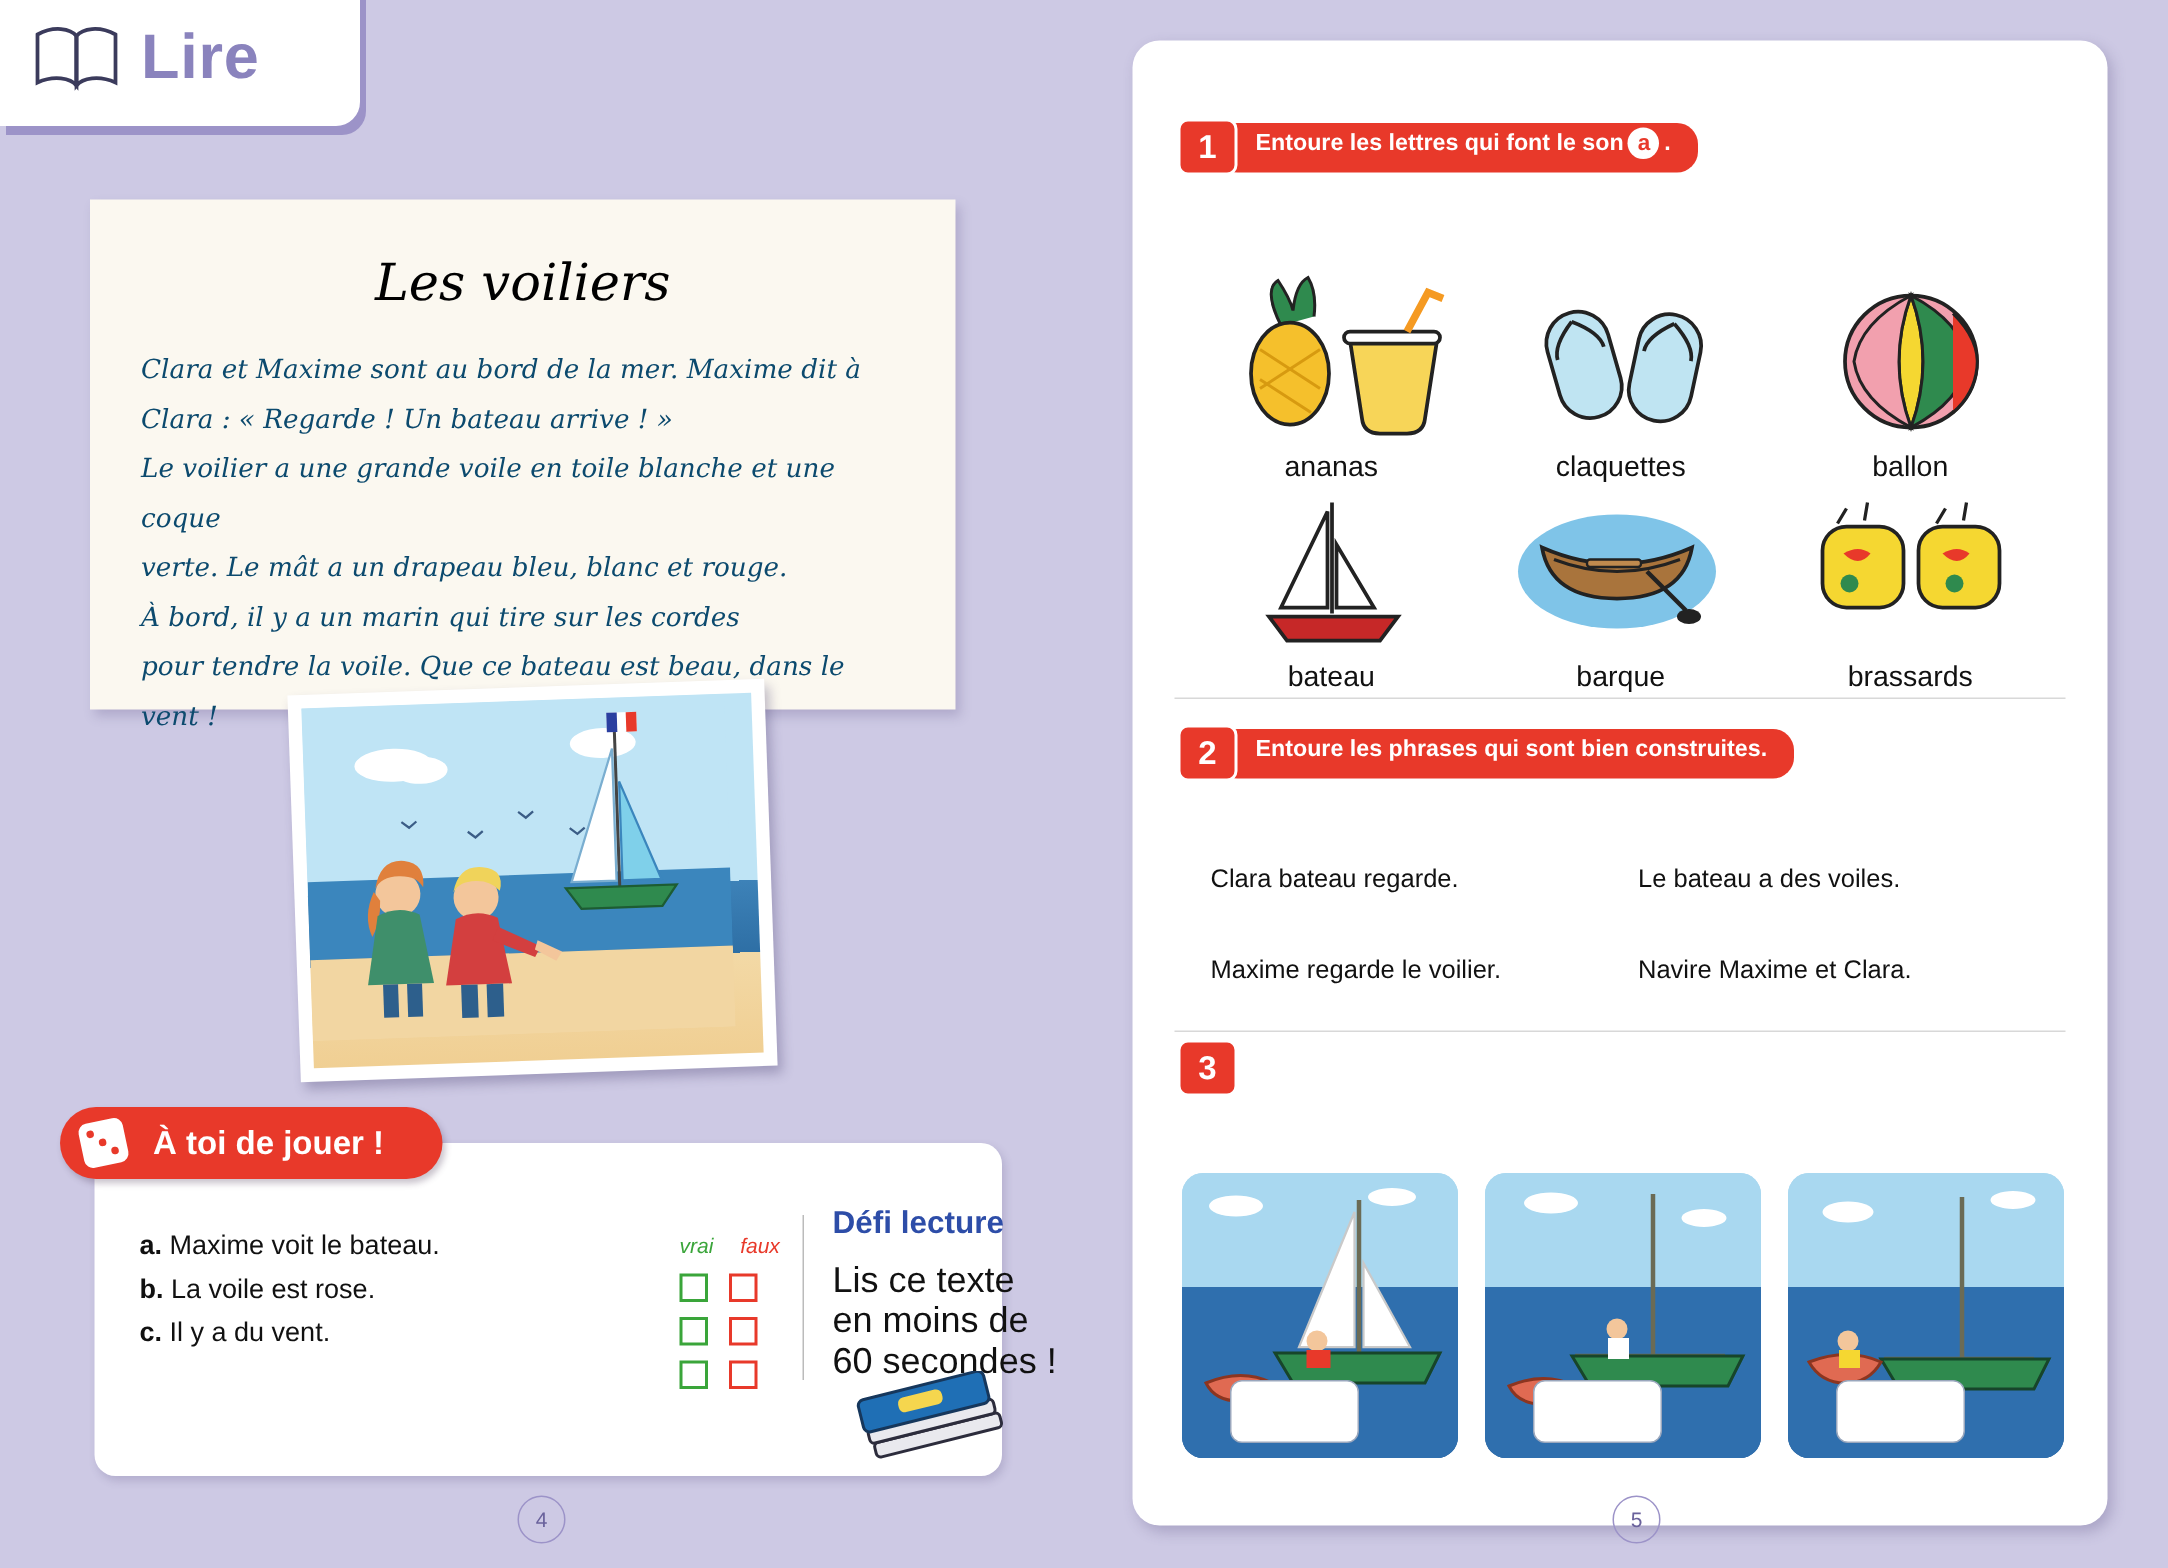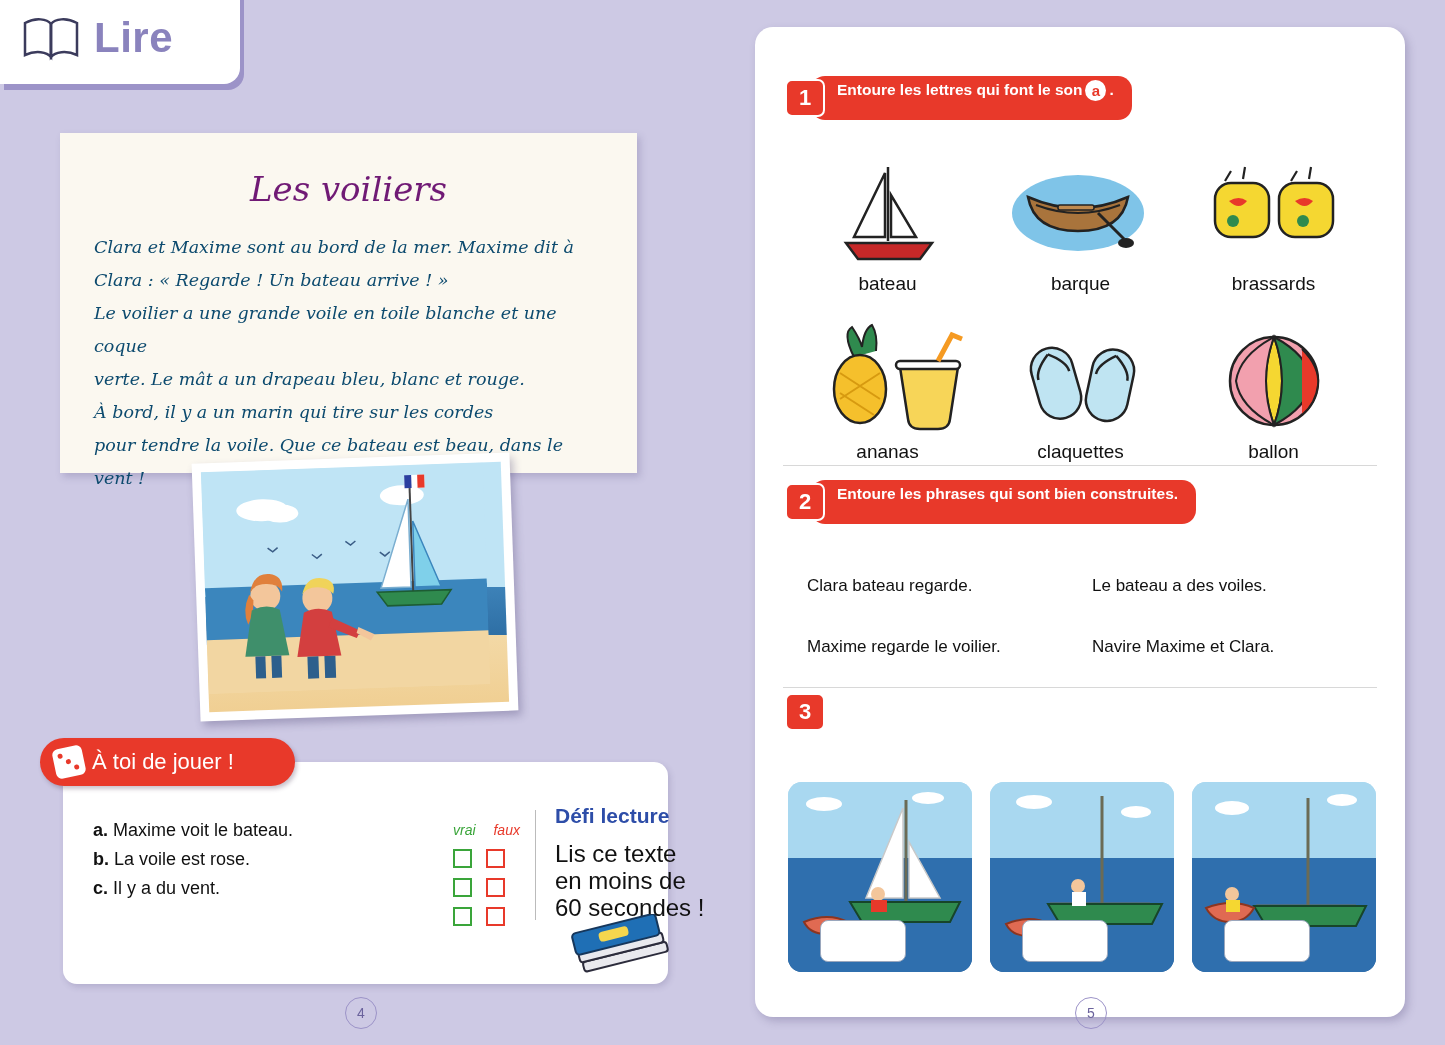--- a/index.html
+++ b/index.html
@@ -30,21 +30,21 @@
     letter-spacing:0.5px;
   }
   
   #text-card{
     position:absolute;left:60px;top:133px;width:577px;height:340px;
     background:#fbf8f0;
     box-shadow:3px 4px 7px rgba(90,80,130,.25);
   }
   #text-card .story-title{
     text-align:center;font-family:"DejaVu Serif",serif;
-    font-style:italic;color:#701a75;font-size:34px;
+    font-style:italic;color:#000000;font-size:34px;
     margin-top:36px;
   }
   #text-card .story-body{
     margin:22px 34px 0 34px;color:#0c4a6e;
     font-family:"DejaVu Serif",serif;font-style:italic;
     font-size:17.5px;line-height:33px;
   }
   
   #photo{
     position:absolute;left:196px;top:458px;width:300px;height:240px;
@@ -62,21 +62,21 @@
     background:#e8392a;border-radius:24px;
     display:flex;align-items:center;
     box-shadow:2px 3px 4px rgba(80,60,90,.3);
     z-index:5;
   }
   #banner .dice{
     width:30px;height:30px;background:#fff;border-radius:6px;
     margin-left:14px;position:relative;transform:rotate(-12deg);
   }
   #banner .dice i{position:absolute;width:5px;height:5px;background:#e8392a;border-radius:50%;}
-  #banner .btxt{color:#fff;font-size:22px;font-weight:normal;margin-left:8px;}
+  #banner .btxt{color:#fff;font-size:22px;font-weight:bold;margin-left:18px;}
   #game-card{
     position:absolute;left:63px;top:762px;width:605px;height:222px;
     background:#fff;border-radius:14px;
     box-shadow:2px 3px 6px rgba(80,70,120,.2);
   }
   #game-card .col-left{position:absolute;left:30px;top:42px;width:380px;}
   #game-card h3{margin:0;color:#2d4da8;font-size:21px;font-weight:bold;}
   #game-card ol{margin:12px 0 0 0;padding:0;list-style:none;}
   #game-card ol li{font-size:18px;color:#111;line-height:29px;}
   #game-card ol li b{color:#111;}
@@ -106,21 +106,21 @@
   .ex-head{position:absolute;display:flex;align-items:center;height:34px;}
   .ex-num{
     width:36px;height:34px;background:#e8392a;border-radius:7px;
     color:#fff;font-size:22px;font-weight:bold;
     display:flex;align-items:center;justify-content:center;z-index:2;
     border:2px solid #fff;
   }
   .ex-label{
     height:28px;background:#e8392a;border-radius:14px;color:#fff;
     font-size:15.5px;font-weight:bold;display:flex;align-items:center;
-    padding:0 18px 16px 26px;margin-left:-14px;
+    padding:0 18px 5px 26px;margin-left:-14px;
   }
   .ex-label .sound{
     display:inline-flex;align-items:center;justify-content:center;
     width:21px;height:21px;border-radius:50%;background:#fff;color:#e8392a;
     font-size:15px;font-weight:bold;margin:0 3px;
   }
   .sep{position:absolute;left:28px;width:594px;height:1px;background:#d8d8d8;}
   
   #wordgrid{position:absolute;left:36px;top:128px;width:580px;}
   .wg-row{display:flex;}
@@ -282,20 +282,64 @@
   <div class="ex-head" style="left:30px;top:54px;">
     <span class="ex-num">1</span>
     <span class="ex-label">
       <span>Entoure les lettres qui font le son</span>
       <span class="sound">a</span>
       <span>.</span>
     </span>
   </div>
 
   <div id="wordgrid">
+    <div class="wg-row" style="margin-top:28px">
+      <div class="wg-cell">
+        <div class="art">
+          <svg width="160" height="112" viewBox="0 0 160 112">
+            <path d="M46 34 q-12 -24 -2 -30 q8 12 10 20 q2 -18 10 -22 q6 10 4 26" fill="#2f8a4e" stroke="#222" stroke-width="2"></path>
+            <ellipse cx="52" cy="66" rx="26" ry="34" fill="#f5c02c" stroke="#222" stroke-width="2.5"></ellipse>
+            <path d="M32 50 l40 26 M32 70 l34 22 M72 50 l-40 26" stroke="#d79a10" stroke-width="2"></path>
+            <path d="M92 44 l8 52 q1 10 12 10 l18 0 q11 0 12 -10 l8 -52z" fill="#f7d558" stroke="#222" stroke-width="2.5"></path>
+            <rect x="88" y="38" width="64" height="8" rx="4" fill="#fff" stroke="#222" stroke-width="2.5"></rect>
+            <path d="M130 38 l14 -26 l10 4" stroke="#f59a22" stroke-width="5" fill="none"></path>
+          </svg>
+        </div>
+        <div class="cap">ananas</div>
+      </div>
+      <div class="wg-cell">
+        <div class="art">
+          <svg width="160" height="112" viewBox="0 0 160 112">
+            <g transform="rotate(-16 56 60)">
+              <rect x="34" y="24" width="42" height="72" rx="21" fill="#bfe4f2" stroke="#222" stroke-width="2.5"></rect>
+              <path d="M55 30 q-16 12 -16 22 M55 30 q16 12 16 22" stroke="#222" fill="none" stroke-width="2.5"></path>
+            </g>
+            <g transform="rotate(12 108 62)">
+              <rect x="88" y="26" width="42" height="72" rx="21" fill="#bfe4f2" stroke="#222" stroke-width="2.5"></rect>
+              <path d="M109 32 q-16 12 -16 22 M109 32 q16 12 16 22" stroke="#222" fill="none" stroke-width="2.5"></path>
+            </g>
+          </svg>
+        </div>
+        <div class="cap">claquettes</div>
+      </div>
+      <div class="wg-cell">
+        <div class="art">
+          <svg width="120" height="112" viewBox="0 0 120 112">
+            <circle cx="60" cy="58" r="44" fill="#f2a0ae" stroke="#222" stroke-width="2.5"></circle>
+            <path d="M60 14 q16 44 0 88 q-16 -44 0 -88z" fill="#f5d731" stroke="#222" stroke-width="2"></path>
+            <path d="M60 14 q34 18 38 44 q-4 26 -38 44 q16 -44 0 -88z" fill="#2f8a4e" stroke="#222" stroke-width="2"></path>
+            <path d="M98 58 q6 0 6 0" fill="none"></path>
+            <path d="M60 14 q-16 44 0 88 q-34 -18 -38 -44 q4 -26 38 -44z" fill="#f2a0ae" stroke="#222" stroke-width="2"></path>
+            <path d="M88 26 q18 18 16 36 q-2 18 -16 30" fill="#e8392a" stroke="#222" stroke-width="2"></path>
+          </svg>
+        </div>
+        <div class="cap">ballon</div>
+      </div>
+    </div>
+
     <div class="wg-row">
       <div class="wg-cell">
         <div class="art">
           <svg width="120" height="112" viewBox="0 0 120 112">
             <line x1="60" y1="12" x2="60" y2="86" stroke="#222" stroke-width="2.5"></line>
             <path d="M57 18 L57 82 L26 82 Z" fill="#fff" stroke="#222" stroke-width="2.5"></path>
             <path d="M63 40 L63 82 L88 82 Z" fill="#fff" stroke="#222" stroke-width="2.5"></path>
             <path d="M18 88 L104 88 L92 104 L30 104 Z" fill="#c62828" stroke="#222" stroke-width="2.5"></path>
           </svg>
         </div>
@@ -321,64 +365,20 @@
             <rect x="80" y="28" width="54" height="54" rx="16" fill="#f5d731" stroke="#222" stroke-width="2.5"></rect>
             <path d="M30 46 q10 -6 18 0 q-8 10 -18 0z" fill="#e8392a"></path>
             <path d="M96 46 q10 -6 18 0 q-8 10 -18 0z" fill="#e8392a"></path>
             <circle cx="34" cy="66" r="6" fill="#2f8a4e"></circle>
             <circle cx="104" cy="66" r="6" fill="#2f8a4e"></circle>
             <path d="M26 26 l6 -10 M44 24 l2 -12" stroke="#222" stroke-width="2.2" fill="none"></path>
             <path d="M92 26 l6 -10 M110 24 l2 -12" stroke="#222" stroke-width="2.2" fill="none"></path>
           </svg>
         </div>
         <div class="cap">brassards</div>
-      </div>
-    </div>
-
-    <div class="wg-row" style="margin-top:28px">
-      <div class="wg-cell">
-        <div class="art">
-          <svg width="160" height="112" viewBox="0 0 160 112">
-            <path d="M46 34 q-12 -24 -2 -30 q8 12 10 20 q2 -18 10 -22 q6 10 4 26" fill="#2f8a4e" stroke="#222" stroke-width="2"></path>
-            <ellipse cx="52" cy="66" rx="26" ry="34" fill="#f5c02c" stroke="#222" stroke-width="2.5"></ellipse>
-            <path d="M32 50 l40 26 M32 70 l34 22 M72 50 l-40 26" stroke="#d79a10" stroke-width="2"></path>
-            <path d="M92 44 l8 52 q1 10 12 10 l18 0 q11 0 12 -10 l8 -52z" fill="#f7d558" stroke="#222" stroke-width="2.5"></path>
-            <rect x="88" y="38" width="64" height="8" rx="4" fill="#fff" stroke="#222" stroke-width="2.5"></rect>
-            <path d="M130 38 l14 -26 l10 4" stroke="#f59a22" stroke-width="5" fill="none"></path>
-          </svg>
-        </div>
-        <div class="cap">ananas</div>
-      </div>
-      <div class="wg-cell">
-        <div class="art">
-          <svg width="160" height="112" viewBox="0 0 160 112">
-            <g transform="rotate(-16 56 60)">
-              <rect x="34" y="24" width="42" height="72" rx="21" fill="#bfe4f2" stroke="#222" stroke-width="2.5"></rect>
-              <path d="M55 30 q-16 12 -16 22 M55 30 q16 12 16 22" stroke="#222" fill="none" stroke-width="2.5"></path>
-            </g>
-            <g transform="rotate(12 108 62)">
-              <rect x="88" y="26" width="42" height="72" rx="21" fill="#bfe4f2" stroke="#222" stroke-width="2.5"></rect>
-              <path d="M109 32 q-16 12 -16 22 M109 32 q16 12 16 22" stroke="#222" fill="none" stroke-width="2.5"></path>
-            </g>
-          </svg>
-        </div>
-        <div class="cap">claquettes</div>
-      </div>
-      <div class="wg-cell">
-        <div class="art">
-          <svg width="120" height="112" viewBox="0 0 120 112">
-            <circle cx="60" cy="58" r="44" fill="#f2a0ae" stroke="#222" stroke-width="2.5"></circle>
-            <path d="M60 14 q16 44 0 88 q-16 -44 0 -88z" fill="#f5d731" stroke="#222" stroke-width="2"></path>
-            <path d="M60 14 q34 18 38 44 q-4 26 -38 44 q16 -44 0 -88z" fill="#2f8a4e" stroke="#222" stroke-width="2"></path>
-            <path d="M98 58 q6 0 6 0" fill="none"></path>
-            <path d="M60 14 q-16 44 0 88 q-34 -18 -38 -44 q4 -26 38 -44z" fill="#f2a0ae" stroke="#222" stroke-width="2"></path>
-            <path d="M88 26 q18 18 16 36 q-2 18 -16 30" fill="#e8392a" stroke="#222" stroke-width="2"></path>
-          </svg>
-        </div>
-        <div class="cap">ballon</div>
       </div>
     </div>
   </div>
 
   <div class="sep" style="top:438px"></div>
 
   <div class="ex-head" style="left:30px;top:458px;">
     <span class="ex-num">2</span>
     <span class="ex-label">Entoure les phrases qui sont bien construites.</span>
   </div>

